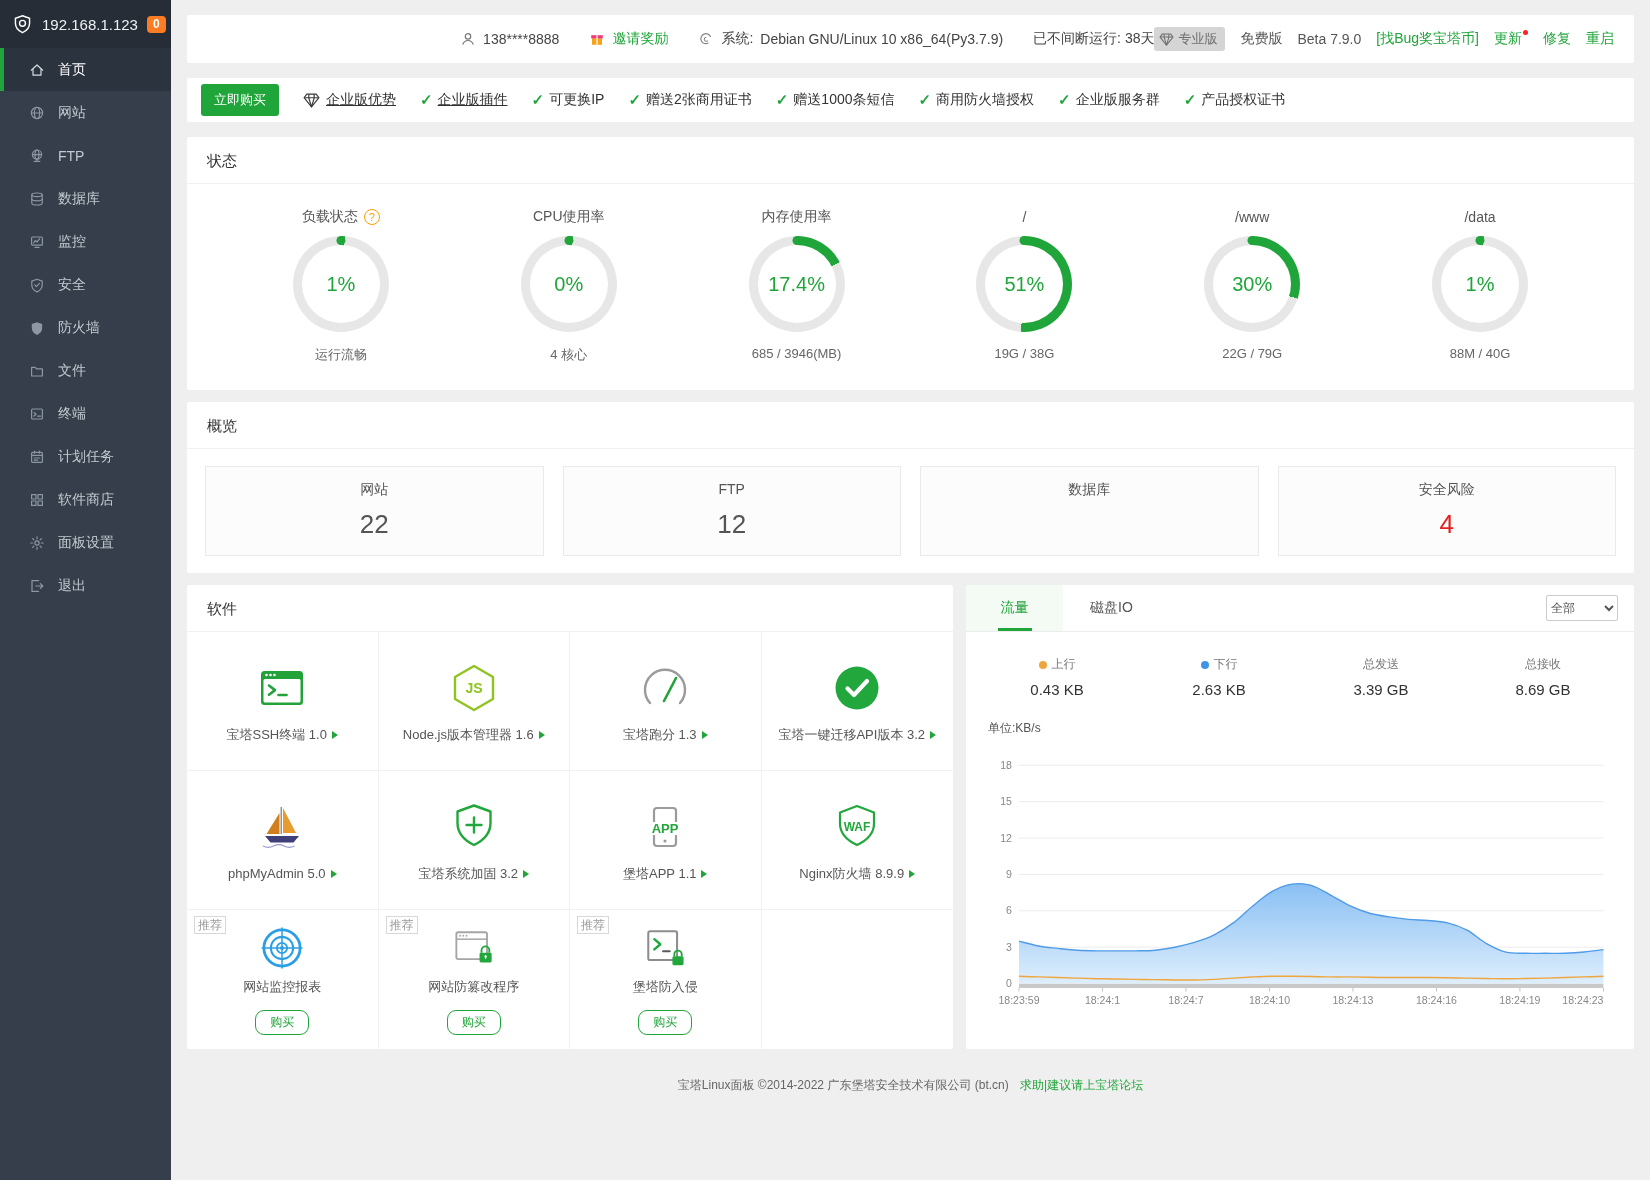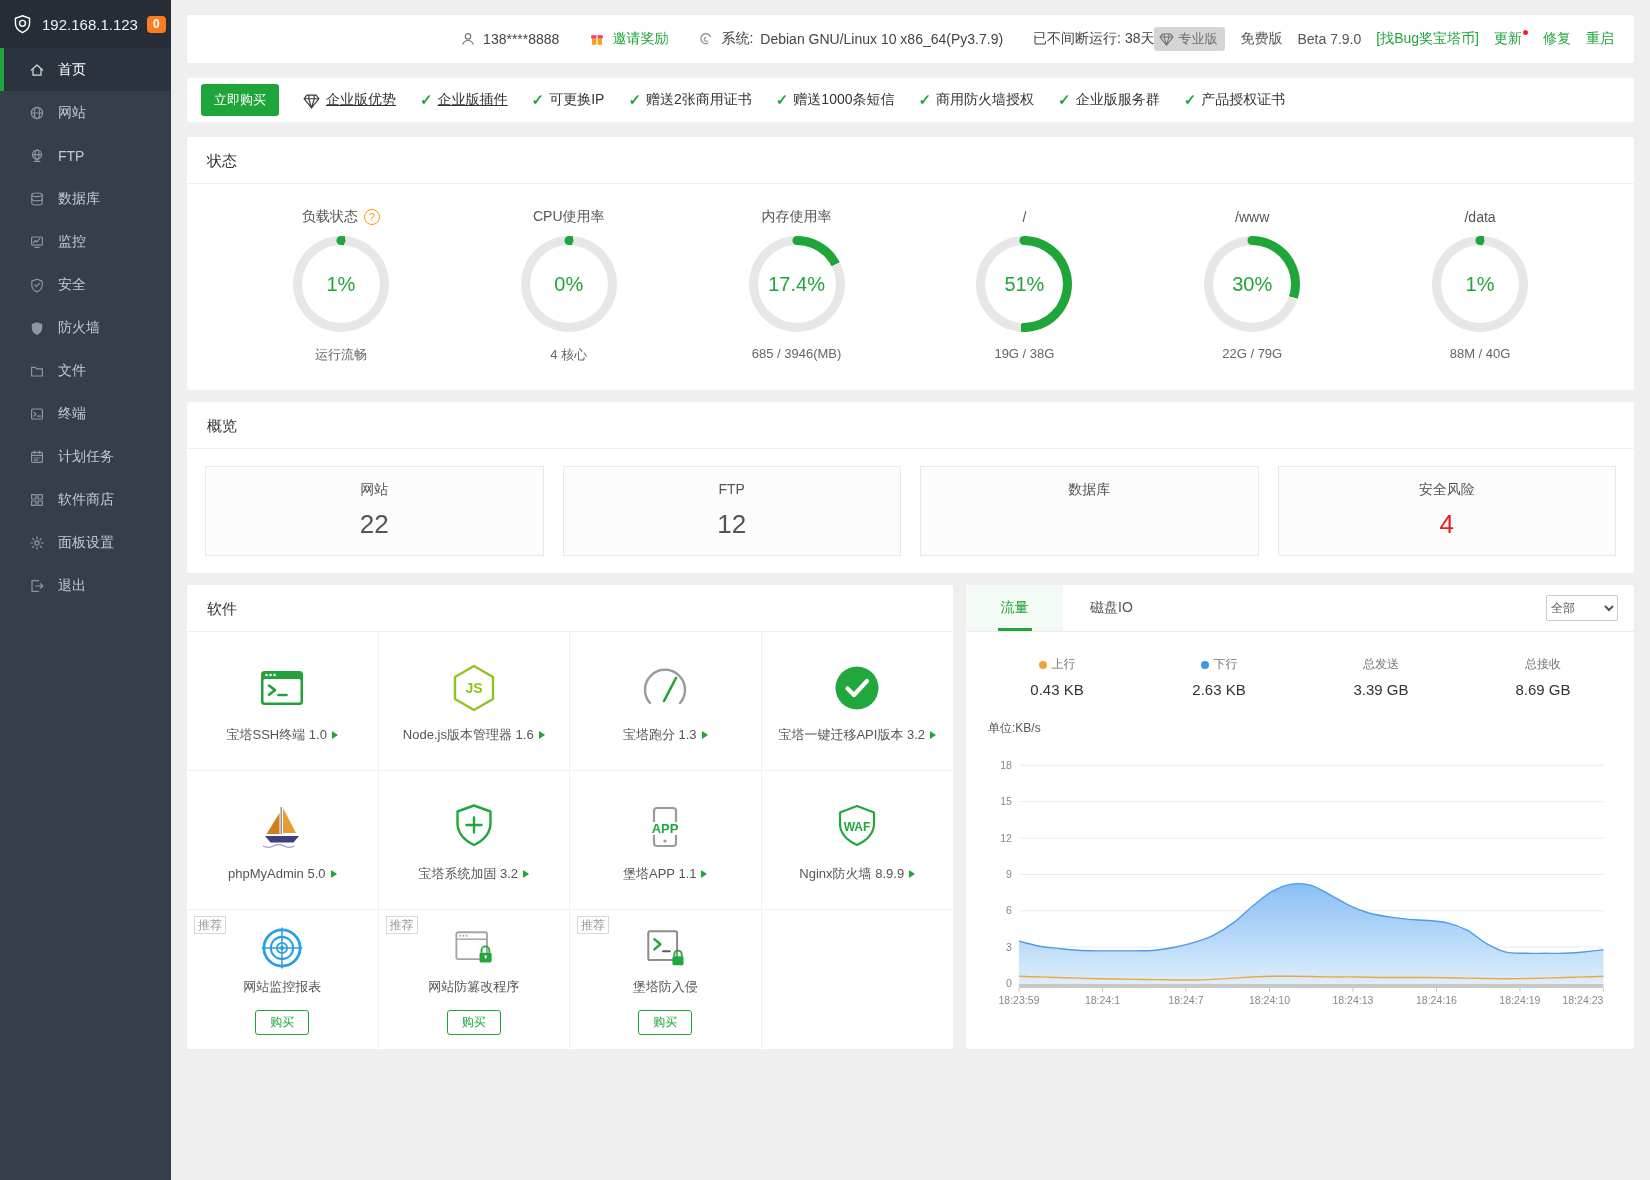--- a/index.html
+++ b/index.html
@@ -24,21 +24,21 @@
   .header-bar{height:48px;display:flex;align-items:center;justify-content:flex-end;padding:0 20px;margin-bottom:15px;color:#444}
   .hb-left{display:flex;align-items:center;gap:30px}
   .hb-item{display:flex;align-items:center;gap:7px}
   .h-icon{display:flex;align-items:center}
   .hb-right{display:flex;align-items:center;gap:15px;color:#555}
   .pro-badge{background:#d5d5d5;color:#707070;font-size:13px;padding:3px 8px 3px 5px;border-radius:3px;display:flex;align-items:center;gap:4px;cursor:pointer}
   .red-dot{display:inline-block;width:5px;height:5px;background:#f22;border-radius:50%;vertical-align:top;margin:0 0 0 1px}
   
   .promo{height:44px;display:flex;align-items:center;gap:24px;padding:0 14px;margin-bottom:15px}
   .buy-btn{background:#20a53a;color:#fff;border:none;font-size:13px;padding:7px 13px;border-radius:3px;cursor:pointer;font-family:inherit}
-  .adv{display:flex;align-items:flex-end;gap:6px;color:#333;cursor:pointer}
+  .adv{display:flex;align-items:center;gap:6px;color:#333;cursor:pointer}
   .adv .t,.feat.link .t{text-decoration:underline}
   .feat{display:flex;align-items:center;gap:5px;color:#333;cursor:default}
   .feat .ck{color:#20a53a;font-weight:bold;font-size:15px}
   
   .section-title{height:47px;line-height:47px;padding:0 20px;font-size:15px;color:#333;border-bottom:1px solid #f0f0f0}
   .status-card,.overview-card{margin-bottom:12px}
   .gauge-row{display:flex;padding:22px 40px 26px}
   .gauge{flex:1;text-align:center}
   .g-title{font-size:14px;color:#555;display:flex;justify-content:center;align-items:center;gap:6px;height:22px}
   .help{width:16px;height:16px;border:1px solid #ff9c00;color:#ff9c00;border-radius:50%;font-size:11px;line-height:14px;display:inline-block;cursor:pointer;text-align:center}
@@ -59,21 +59,21 @@
   .tr-card{flex:1}
   .sw-grid{display:grid;grid-template-columns:repeat(4,1fr)}
   .sw-cell{height:139px;border-right:1px solid #f1f1f1;border-bottom:1px solid #f1f1f1;position:relative;display:flex;flex-direction:column;align-items:center;justify-content:center;cursor:pointer}
   .sw-cell:nth-child(4n){border-right:none}
   .sw-cell:nth-last-child(-n+4){border-bottom:none}
   .sw-ico{height:58px;display:flex;align-items:center;justify-content:flex-end;margin-bottom:9px}
   .sw-cell.buy .sw-ico{height:48px;margin-bottom:6px}
   .sw-label{font-size:13px;color:#555;display:flex;align-items:center;gap:3px}
   .play{width:0;height:0;border-left:6px solid #20a53a;border-top:4.5px solid transparent;border-bottom:4.5px solid transparent;margin-left:2px}
   .rec{position:absolute;top:6px;left:7px;font-size:12px;color:#9a9a9a;border:1px solid #d8d8d8;padding:0 3px;line-height:16px}
-  .buy-outline{margin-top:14px;background:#fff;border:1px solid #20a53a;color:#20a53a;font-size:12px;padding:3px 14px;border-radius:3px;cursor:pointer;font-family:inherit}
+  .buy-outline{margin-top:14px;background:#fff;border:1px solid #20a53a;color:#20a53a;font-size:12px;padding:3px 14px;border-radius:9px;cursor:pointer;font-family:inherit}
   
   .tr-head{height:47px;border-bottom:1px solid #ececec;display:flex;align-items:center;justify-content:space-between;padding-right:16px}
   .tabs{display:flex;height:100%}
   .tab{width:97px;display:flex;align-items:center;justify-content:center;font-size:14px;color:#555;cursor:pointer;position:relative}
   .tab.active{color:#20a53a;background:#f4faf4}
   .tab.active::after{content:'';position:absolute;bottom:0;left:50%;transform:translateX(-50%);width:34px;height:3px;background:#20a53a}
   .tr-select{font-family:inherit;font-size:12px;color:#555;border:1px solid #ccc;border-radius:2px;height:26px;width:72px;background:#fff}
   .stats{display:flex;padding:25px 10px 0}
   .stat{flex:1;text-align:center}
   .stat-l{font-size:12px;color:#777;display:flex;align-items:center;justify-content:center;gap:5px;height:15px}
@@ -699,13 +699,17 @@
             <line x1="706.0" y1="263.0" x2="706.0" y2="267.0" stroke="#bbb"></line>
             <text x="706.0" y="281.0" font-size="12" fill="#888" text-anchor="end" font-family="Liberation Sans, sans-serif">18:24:23</text>
             <path d="M42.0,209.8C45.7,210.7 56.8,213.9 64.1,215.3C71.5,216.7 78.9,217.2 86.3,218.0C93.6,218.8 101.0,219.7 108.4,220.1C115.8,220.6 123.2,220.7 130.5,220.8C137.9,220.9 145.3,220.8 152.7,220.8C160.0,220.8 167.4,220.9 174.8,220.8C182.2,220.7 189.6,220.8 196.9,220.1C204.3,219.4 211.7,218.2 219.1,216.7C226.4,215.2 233.8,213.5 241.2,211.2C248.6,208.9 256.0,206.6 263.3,202.9C270.7,199.2 278.1,194.6 285.5,189.1C292.8,183.6 300.2,175.8 307.6,169.8C315.0,163.9 322.4,157.4 329.7,153.3C337.1,149.2 344.5,146.2 351.9,145.0C359.2,143.9 366.6,144.3 374.0,146.4C381.4,148.5 388.8,153.5 396.1,157.4C403.5,161.3 410.9,166.4 418.3,169.8C425.6,173.3 433.0,176.0 440.4,178.1C447.8,180.2 455.2,181.1 462.5,182.2C469.9,183.4 477.3,184.3 484.7,185.0C492.0,185.7 499.4,185.7 506.8,186.4C514.2,187.0 521.6,187.3 528.9,189.1C536.3,190.9 543.7,193.5 551.1,197.4C558.4,201.3 565.8,208.4 573.2,212.5C580.6,216.7 588.0,220.3 595.3,222.2C602.7,224.0 610.1,223.3 617.5,223.6C624.8,223.8 632.2,223.6 639.6,223.6C647.0,223.6 654.4,223.8 661.7,223.6C669.1,223.3 676.5,222.9 683.9,222.2C691.2,221.5 702.3,219.9 706.0,219.4 L706.0,258.0 L42.0,258.0 Z" fill="url(#gb)" opacity="0.95"></path>
             <path d="M42.0,209.8C45.7,210.7 56.8,213.9 64.1,215.3C71.5,216.7 78.9,217.2 86.3,218.0C93.6,218.8 101.0,219.7 108.4,220.1C115.8,220.6 123.2,220.7 130.5,220.8C137.9,220.9 145.3,220.8 152.7,220.8C160.0,220.8 167.4,220.9 174.8,220.8C182.2,220.7 189.6,220.8 196.9,220.1C204.3,219.4 211.7,218.2 219.1,216.7C226.4,215.2 233.8,213.5 241.2,211.2C248.6,208.9 256.0,206.6 263.3,202.9C270.7,199.2 278.1,194.6 285.5,189.1C292.8,183.6 300.2,175.8 307.6,169.8C315.0,163.9 322.4,157.4 329.7,153.3C337.1,149.2 344.5,146.2 351.9,145.0C359.2,143.9 366.6,144.3 374.0,146.4C381.4,148.5 388.8,153.5 396.1,157.4C403.5,161.3 410.9,166.4 418.3,169.8C425.6,173.3 433.0,176.0 440.4,178.1C447.8,180.2 455.2,181.1 462.5,182.2C469.9,183.4 477.3,184.3 484.7,185.0C492.0,185.7 499.4,185.7 506.8,186.4C514.2,187.0 521.6,187.3 528.9,189.1C536.3,190.9 543.7,193.5 551.1,197.4C558.4,201.3 565.8,208.4 573.2,212.5C580.6,216.7 588.0,220.3 595.3,222.2C602.7,224.0 610.1,223.3 617.5,223.6C624.8,223.8 632.2,223.6 639.6,223.6C647.0,223.6 654.4,223.8 661.7,223.6C669.1,223.3 676.5,222.9 683.9,222.2C691.2,221.5 702.3,219.9 706.0,219.4" fill="none" stroke="#4f9be8" stroke-width="1.6"></path>
             <path d="M42.0,249.7C45.7,249.8 56.8,250.2 64.1,250.4C71.5,250.7 78.9,250.9 86.3,251.1C93.6,251.3 101.0,251.6 108.4,251.8C115.8,252.0 123.2,252.3 130.5,252.5C137.9,252.6 145.3,252.6 152.7,252.8C160.0,252.9 167.4,253.1 174.8,253.2C182.2,253.3 189.6,253.3 196.9,253.5C204.3,253.6 211.7,253.8 219.1,253.9C226.4,253.9 233.8,254.0 241.2,253.9C248.6,253.8 256.0,253.5 263.3,253.2C270.7,252.8 278.1,252.3 285.5,251.8C292.8,251.3 300.2,250.8 307.6,250.4C315.0,250.1 322.4,249.8 329.7,249.7C337.1,249.6 344.5,249.7 351.9,249.7C359.2,249.8 366.6,249.9 374.0,250.0C381.4,250.1 388.8,250.4 396.1,250.4C403.5,250.5 410.9,250.4 418.3,250.4C425.6,250.5 433.0,250.7 440.4,250.8C447.8,251.0 455.2,251.1 462.5,251.1C469.9,251.2 477.3,251.1 484.7,251.1C492.0,251.1 499.4,251.1 506.8,251.1C514.2,251.2 521.6,251.3 528.9,251.4C536.3,251.5 543.7,251.7 551.1,251.8C558.4,251.9 565.8,252.1 573.2,252.2C580.6,252.3 588.0,252.5 595.3,252.5C602.7,252.5 610.1,252.3 617.5,252.2C624.8,252.1 632.2,252.0 639.6,251.8C647.0,251.6 654.4,251.3 661.7,251.1C669.1,250.9 676.5,250.7 683.9,250.4C691.2,250.2 702.3,249.8 706.0,249.7" fill="none" stroke="#efa53d" stroke-width="1.6"></path>
           </svg>
       </div>
     </div>
   </div>
 
+  <div class="footer">
+    <span>宝塔Linux面板 ©2014-2022 广东堡塔安全技术有限公司 (bt.cn)</span>
+    <a class="green">求助|建议请上宝塔论坛</a>
+  </div>
 </div>
 
 </body></html>

